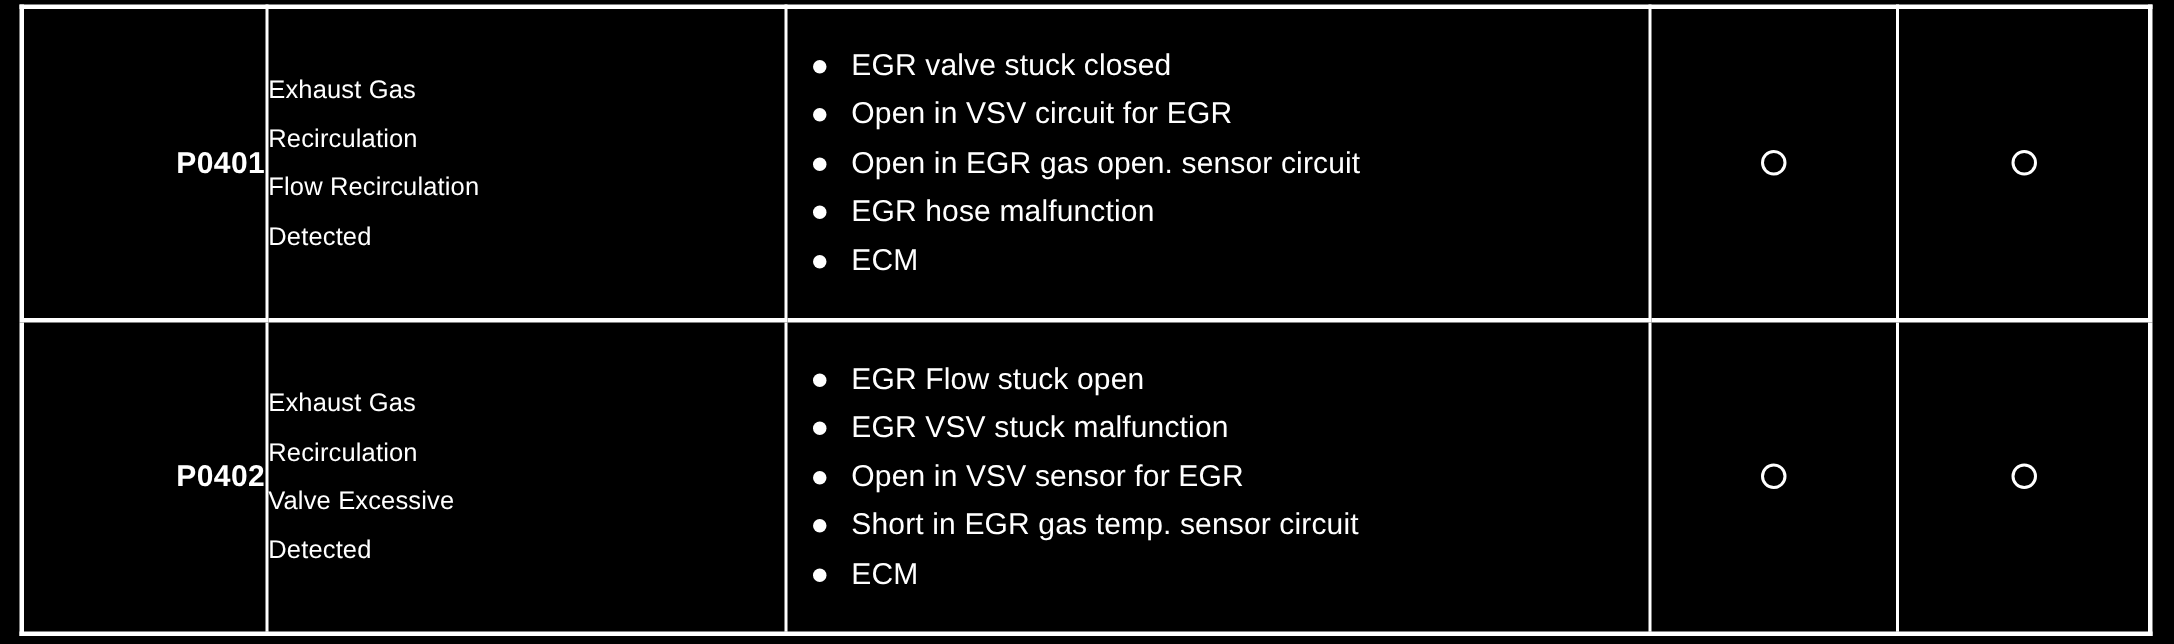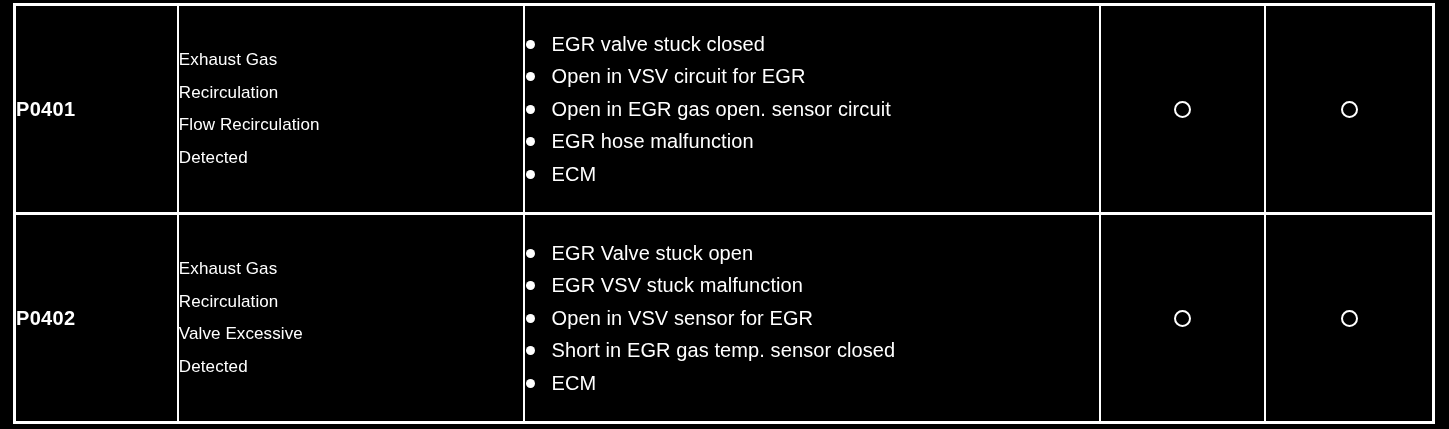--- a/index.html
+++ b/index.html
@@ -55,21 +55,21 @@
   }
 
   
   .col-code   { width: 163px; }
   .col-desc   { width: 345px; }
   .col-causes { width: 575px; }
   .col-mil    { width: 165px; }
   .col-memo   { width: 168px; }
 
   .code-cell {
-    text-align: left;
+    text-align: right;
     font-size: 20px;
     font-weight: bold;
     letter-spacing: 0.3px;
     line-height: 1.2;
   }
 
   .desc-cell {
     padding-left: 14px;
     padding-right: 8px;
   }
@@ -82,21 +82,21 @@
 
   .causes-cell {
     padding-left: 16px;
     padding-right: 6px;
     padding-top: 2px;
     padding-bottom: 2px;
     vertical-align: middle;
   }
   .cause-list {
     list-style: none;
-    margin: 1px;
+    margin: 17px;
     padding: 0;
   }
   .cause-item {
     position: relative;
     padding-left: 26px;
     font-size: 20px;
     line-height: 32.5px;
     white-space: nowrap;
     letter-spacing: 0.1px;
   }
@@ -199,33 +199,33 @@
         <td class="desc-cell">
           <div class="desc-line">Exhaust Gas</div>
           <div class="desc-line">Recirculation</div>
           <div class="desc-line">Valve Excessive</div>
           <div class="desc-line">Detected</div>
         </td>
         <td class="causes-cell">
           <ul class="cause-list">
             <li class="cause-item">
               <span class="bullet"></span>
-              <span>EGR Valve stuck open</span>
+              <span>EGR Flow stuck open</span>
             </li>
             <li class="cause-item">
               <span class="bullet"></span>
               <span>EGR VSV stuck malfunction</span>
             </li>
             <li class="cause-item">
               <span class="bullet"></span>
               <span>Open in VSV sensor for EGR</span>
             </li>
             <li class="cause-item">
               <span class="bullet"></span>
-              <span>Short in EGR gas temp. sensor closed</span>
+              <span>Short in EGR gas temp. sensor circuit</span>
             </li>
             <li class="cause-item">
               <span class="bullet"></span>
               <span>ECM</span>
             </li>
           </ul>
         </td>
         <td class="mark-cell">
           <span class="ring"></span>
         </td>

